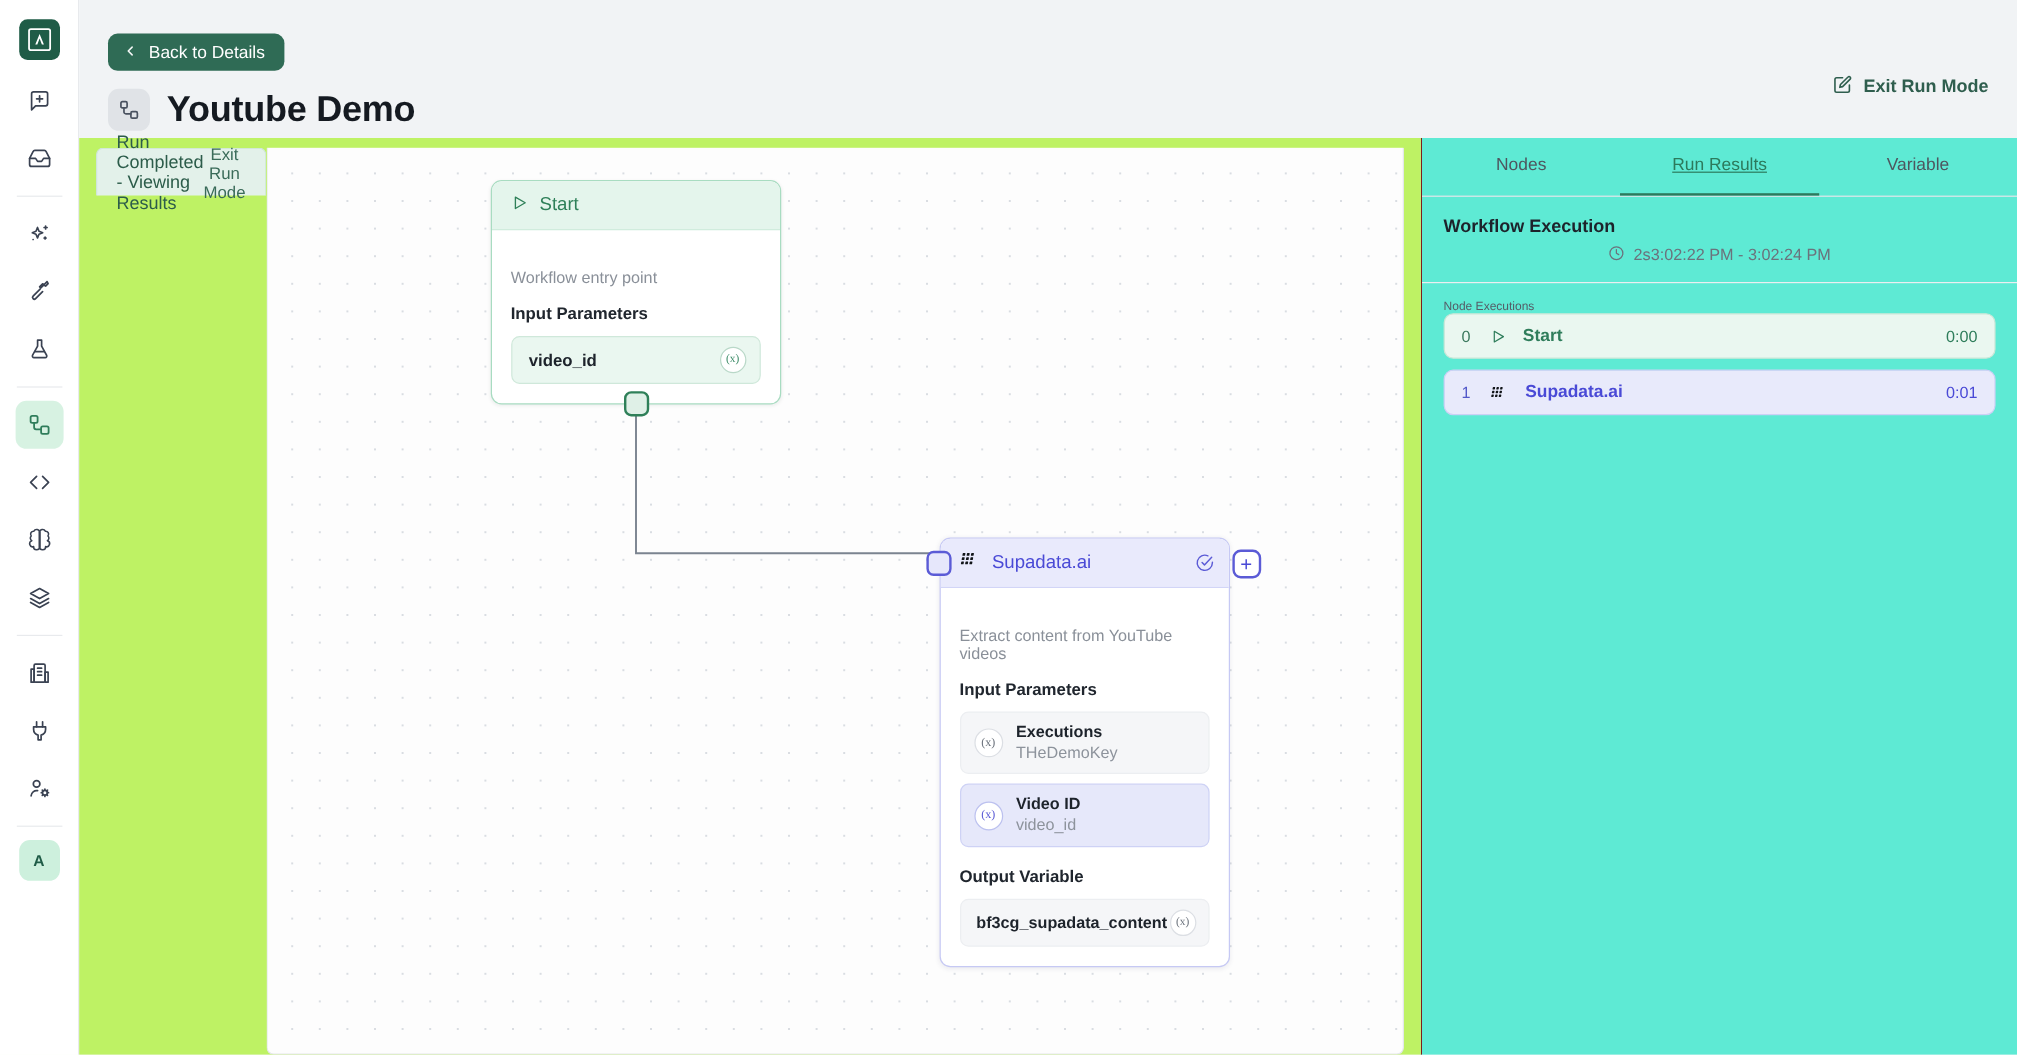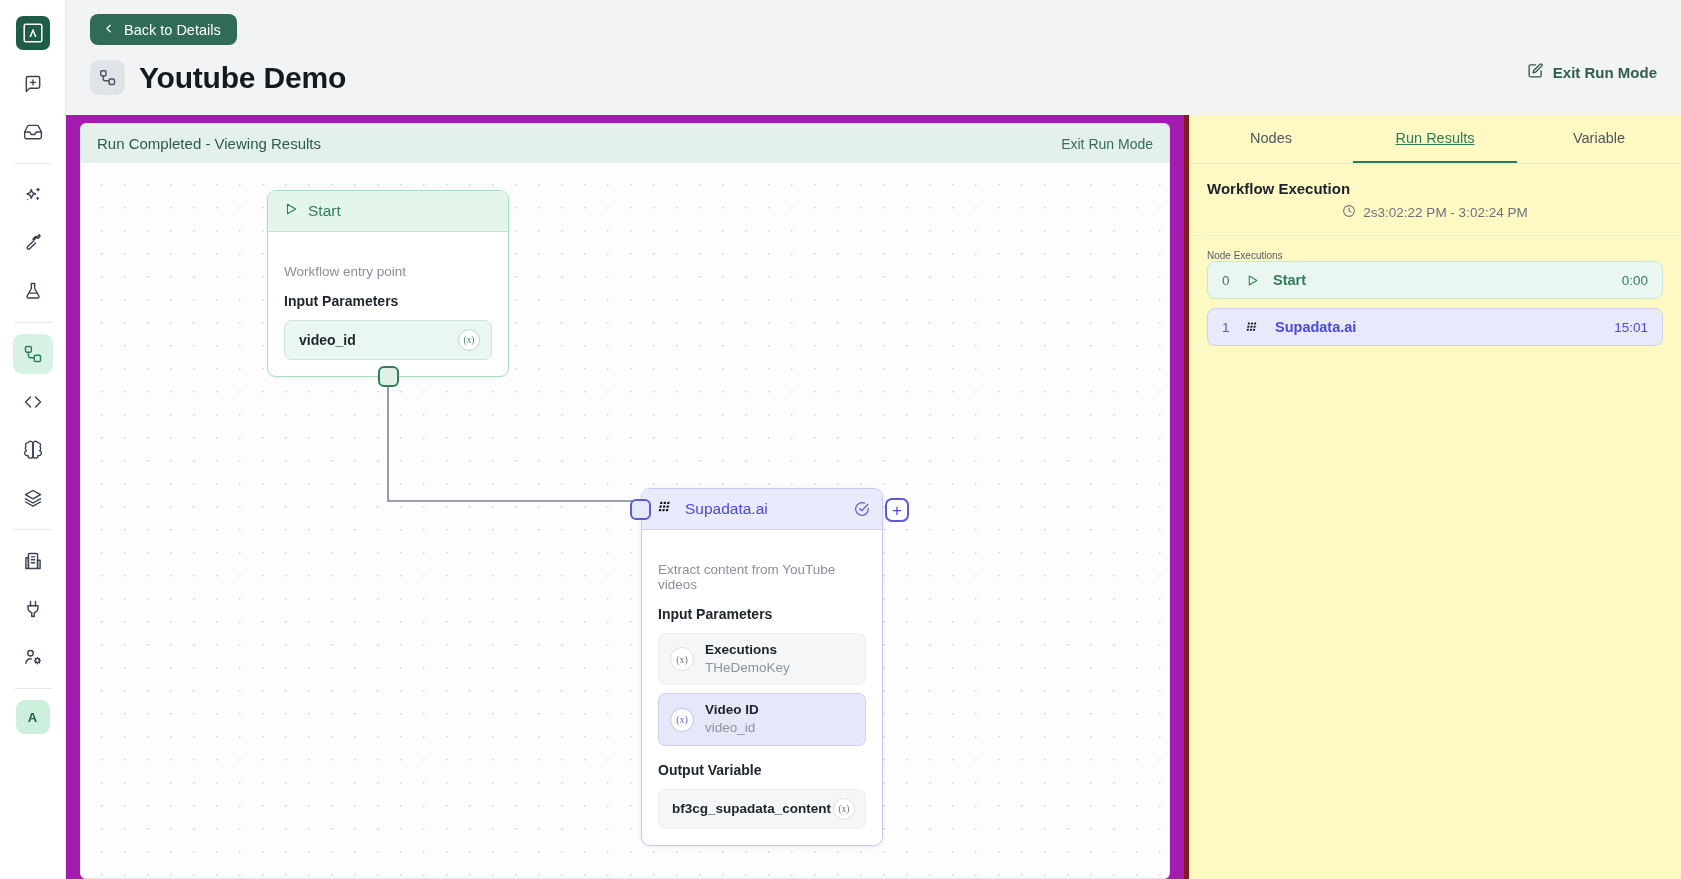--- a/index.html
+++ b/index.html
@@ -40,21 +40,21 @@
     background: #cdf0dd; color: #1f5c47;
     display:flex; align-items:center; justify-content:center;
     font-size: 13px; font-weight: 700; margin-top: 4px; cursor:pointer;
   }
 
   
   .maincol { flex: 1 1 auto; display: flex; flex-direction: column; min-width:0; }
 
   .topbar {
     height: 115px; background: #f1f3f5;
-    padding: 14px 24px 0 24px;
+    padding: 28px 24px 0 24px;
     position: relative;
     flex: 0 0 115px;
   }
   .back-btn {
     display: inline-flex; align-items: center; gap: 9px;
     background: #2f6b55; color: #ffffff;
     border: none; border-radius: 8px;
     height: 31px; padding: 0 16px 0 12px;
     font-size: 14.5px; font-family: inherit; font-weight: 400;
     cursor: pointer;
@@ -73,22 +73,22 @@
     background: none; border: none; cursor: pointer;
     color: #2f5e4e; font-size: 15px; font-weight: 700; font-family: inherit;
   }
 
   
   .body-area { flex: 1 1 auto; display: flex; min-height: 0; background:#f1f3f5; }
 
   .canvas-wrap {
     position: relative; flex: 1 1 auto; min-width:0;
     padding: 8px 14px 0 14px;
-    background: #a21caf;
-    display:flex; flex-direction:column;
+    background: #bef264;
+    display:flex; flex-direction:row;
   }
 
   .run-banner {
     height: 40px; background: #e3f1ea;
     border: 1px solid #cfe6da; border-bottom:none;
     border-radius: 6px 6px 0 0;
     display: flex; align-items: center; justify-content: space-between;
     padding: 0 16px; flex: 0 0 40px;
   }
   .run-banner-text { font-size: 15px; color: #2c5c4a; }
@@ -188,22 +188,22 @@
   .out-box .oname { font-size: 13.5px; color:#1d232b; font-weight:600; }
   .ocircle {
     width: 22px; height: 22px; border-radius: 50%;
     background:#ffffff; border: 1px solid #dcdfe4;
     display:flex;align-items:center;justify-content:center;
     font-size: 9.5px; color: #6b727c; font-family:"Liberation Serif", serif;
   }
 
   
   .panel {
-    width: 497px; flex: 0 0 497px; background:#fef9c3;
-    border-left: 5px solid #7f1d1d;
+    width: 497px; flex: 0 0 497px; background:#5eead4;
+    border-left: 1px solid #7f1d1d;
     display:flex; flex-direction:column;
   }
   .tabs { display:flex; border-bottom: 1px solid #e4e7ea; height: 49px; }
   .tab {
     flex: 1 1 0; display:flex; align-items:center; justify-content:center;
     font-size: 14.5px; color: #4e565f; cursor:pointer;
     border-bottom: 2.5px solid transparent; background:none; border-top:none;
     border-left:none; border-right:none; font-family:inherit;
   }
   .tab.active { color: #2c7a5c; border-bottom-color: #2c7a5c; font-weight:400;text-decoration:underline; }
@@ -539,20 +539,20 @@
                   <rect x="4" y="9" width="3.2" height="3.2" rx=".6"></rect>
                   <rect x="9" y="9" width="3.2" height="3.2" rx=".6"></rect>
                   <rect x="14" y="9" width="3.2" height="3.2" rx=".6"></rect>
                   <rect x="4" y="14" width="3.2" height="3.2" rx=".6"></rect>
                   <rect x="9" y="14" width="3.2" height="3.2" rx=".6"></rect>
                   <rect x="14" y="14" width="3.2" height="3.2" rx=".6"></rect>
                 </g>
               </svg>
             </span>
             <span class="exec-name">Supadata.ai</span>
-            <span class="exec-time">15:01</span>
+            <span class="exec-time">0:01</span>
           </div>
         </div>
       </div>
 
     </div>
   </div>
 </div>
 
 </body></html>

